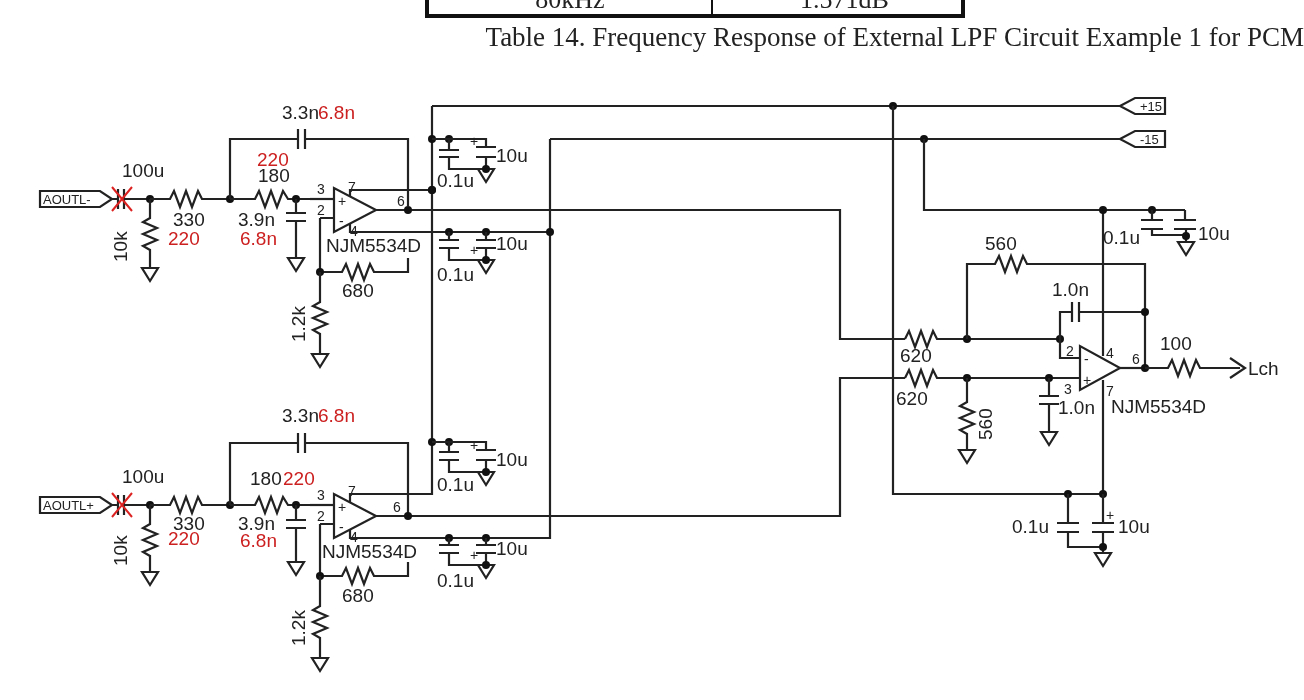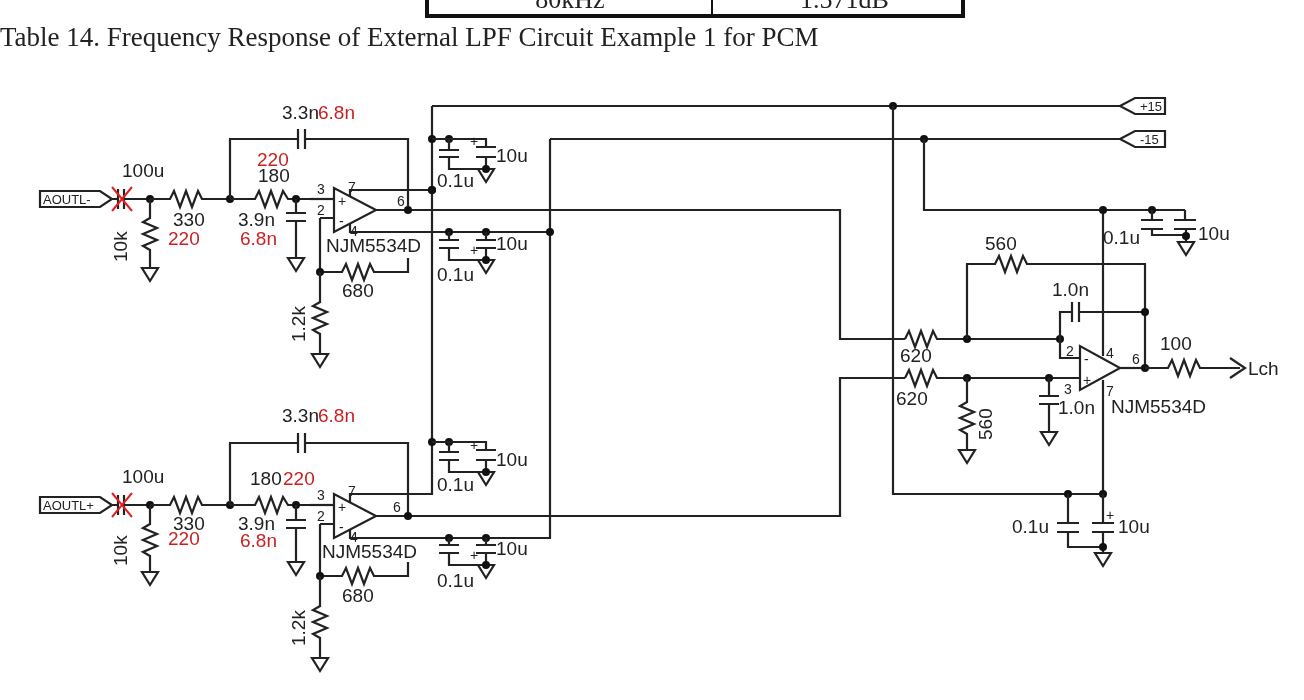--- a/index.html
+++ b/index.html
@@ -1,20 +1,20 @@
 <!DOCTYPE html>
 <html><head>
 <meta charset="utf-8">
 <style>
   html, body { margin:0; padding:0; background:#ffffff; }
   body { width:1304px; height:700px; overflow:hidden; position:relative; font-family:"Liberation Sans", sans-serif; }
   .tbl { position:absolute; left:425px; top:-20px; width:540px; height:38px; border:4px solid #111; border-top:none; display:flex; box-sizing:border-box; }
   .tbl .c1 { width:282px; border-right:2px solid #111; text-align:center; font-family:"Liberation Serif", serif; font-size:26px; line-height:40px; color:#222; }
   .tbl .c2 { flex:1; text-align:center; font-family:"Liberation Serif", serif; font-size:26px; line-height:40px; color:#222; }
-  .caption { position:absolute; left:0; width:1304px; top:22px; text-align:left; font-family:"Liberation Serif", serif; font-size:27px; color:#222; }
+  .caption { position:absolute; left:0; width:1304px; top:22px; text-align:right; font-family:"Liberation Serif", serif; font-size:27px; color:#222; }
   svg { position:absolute; left:0; top:0; }
   .w { stroke:#222; stroke-width:2.2; fill:none; }
   .dot { fill:#111; }
   .lbl { font-family:"Liberation Sans", sans-serif; font-size:19px; fill:#222; }
   .red { font-family:"Liberation Sans", sans-serif; font-size:19px; fill:#cc1f1f; }
   .pin { font-family:"Liberation Sans", sans-serif; font-size:14px; fill:#222; }
   .port { font-family:"Liberation Sans", sans-serif; font-size:13px; fill:#222; }
   .xmark { stroke:#d22; stroke-width:2; }
 </style>
 </head>

